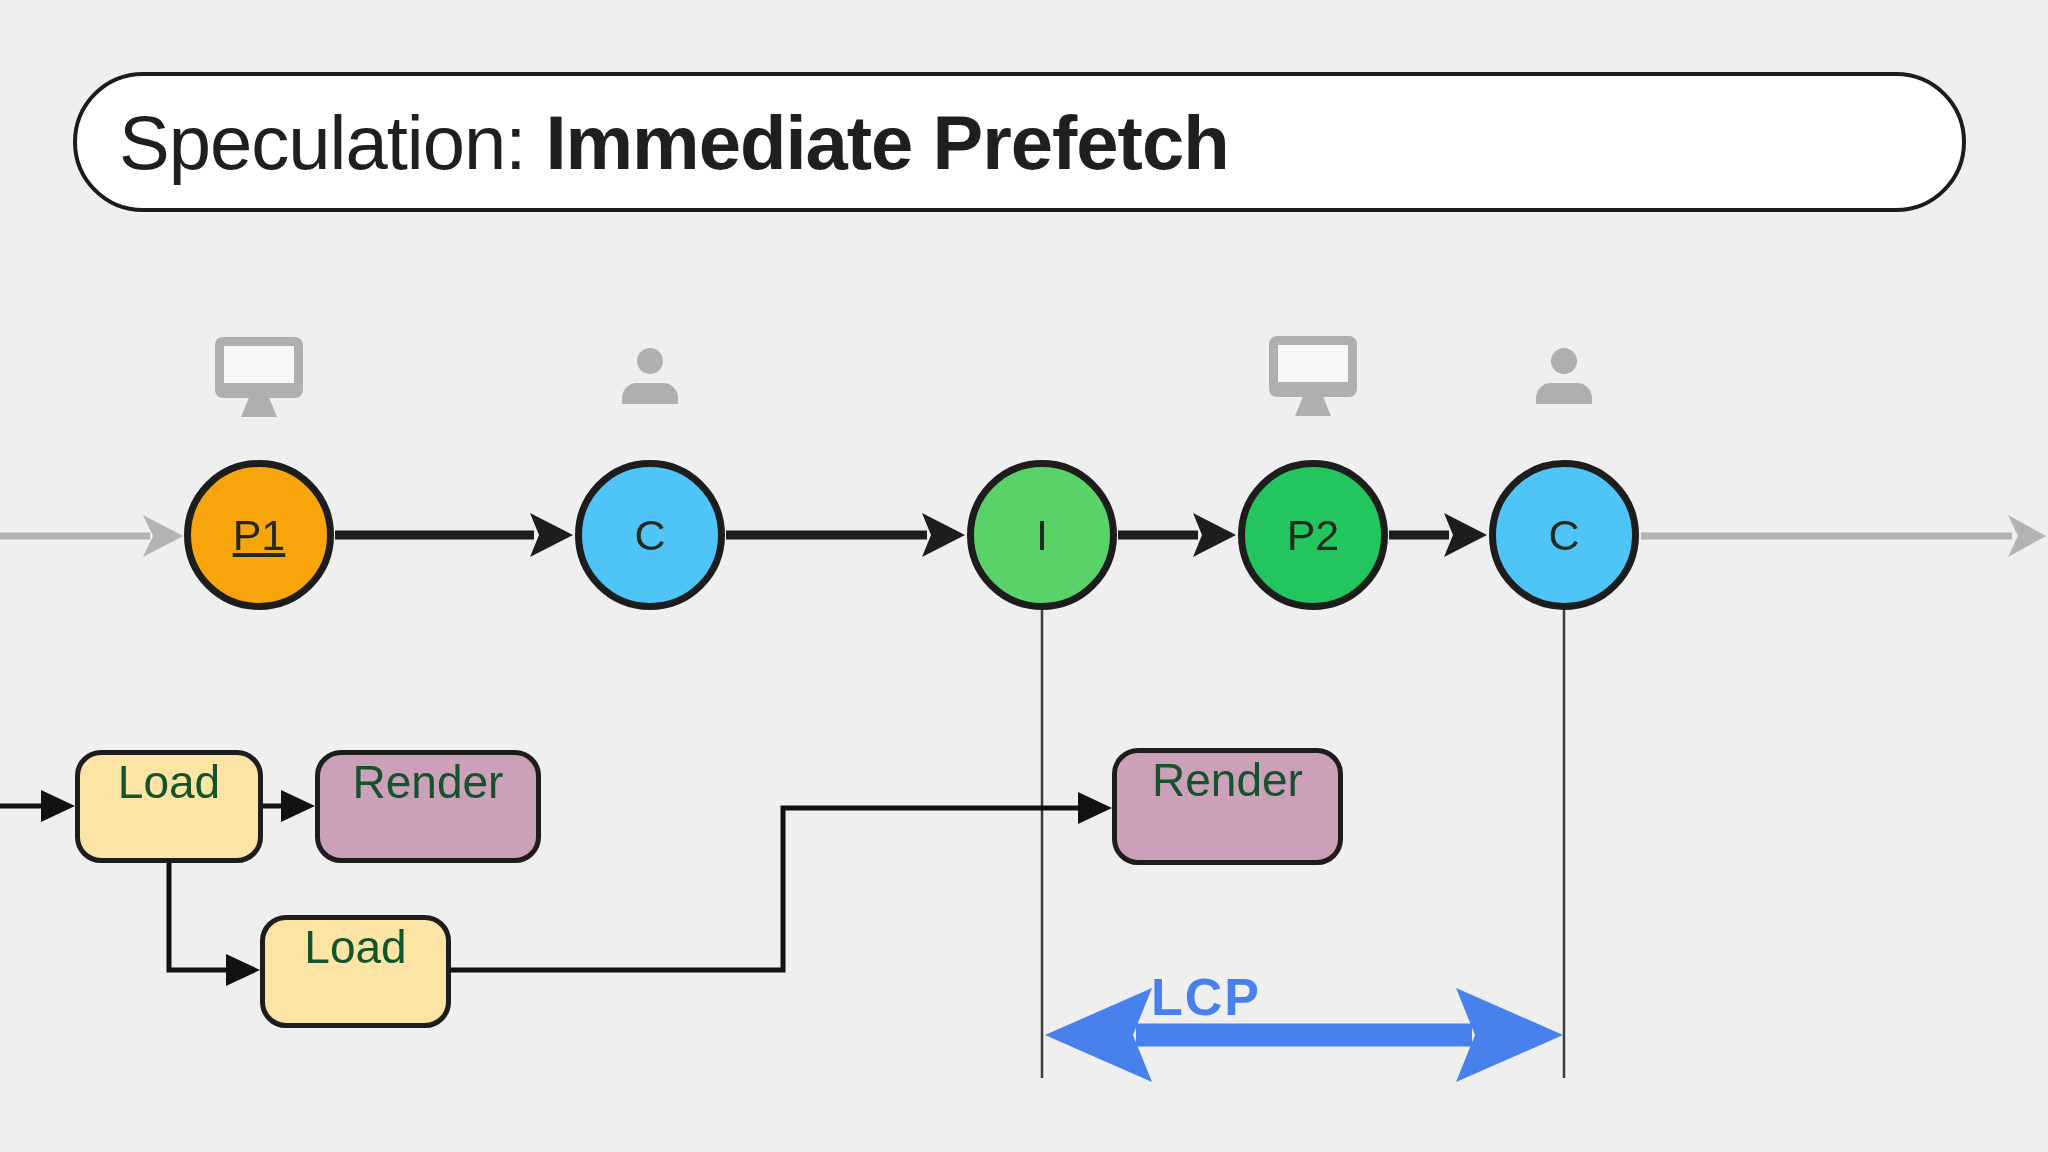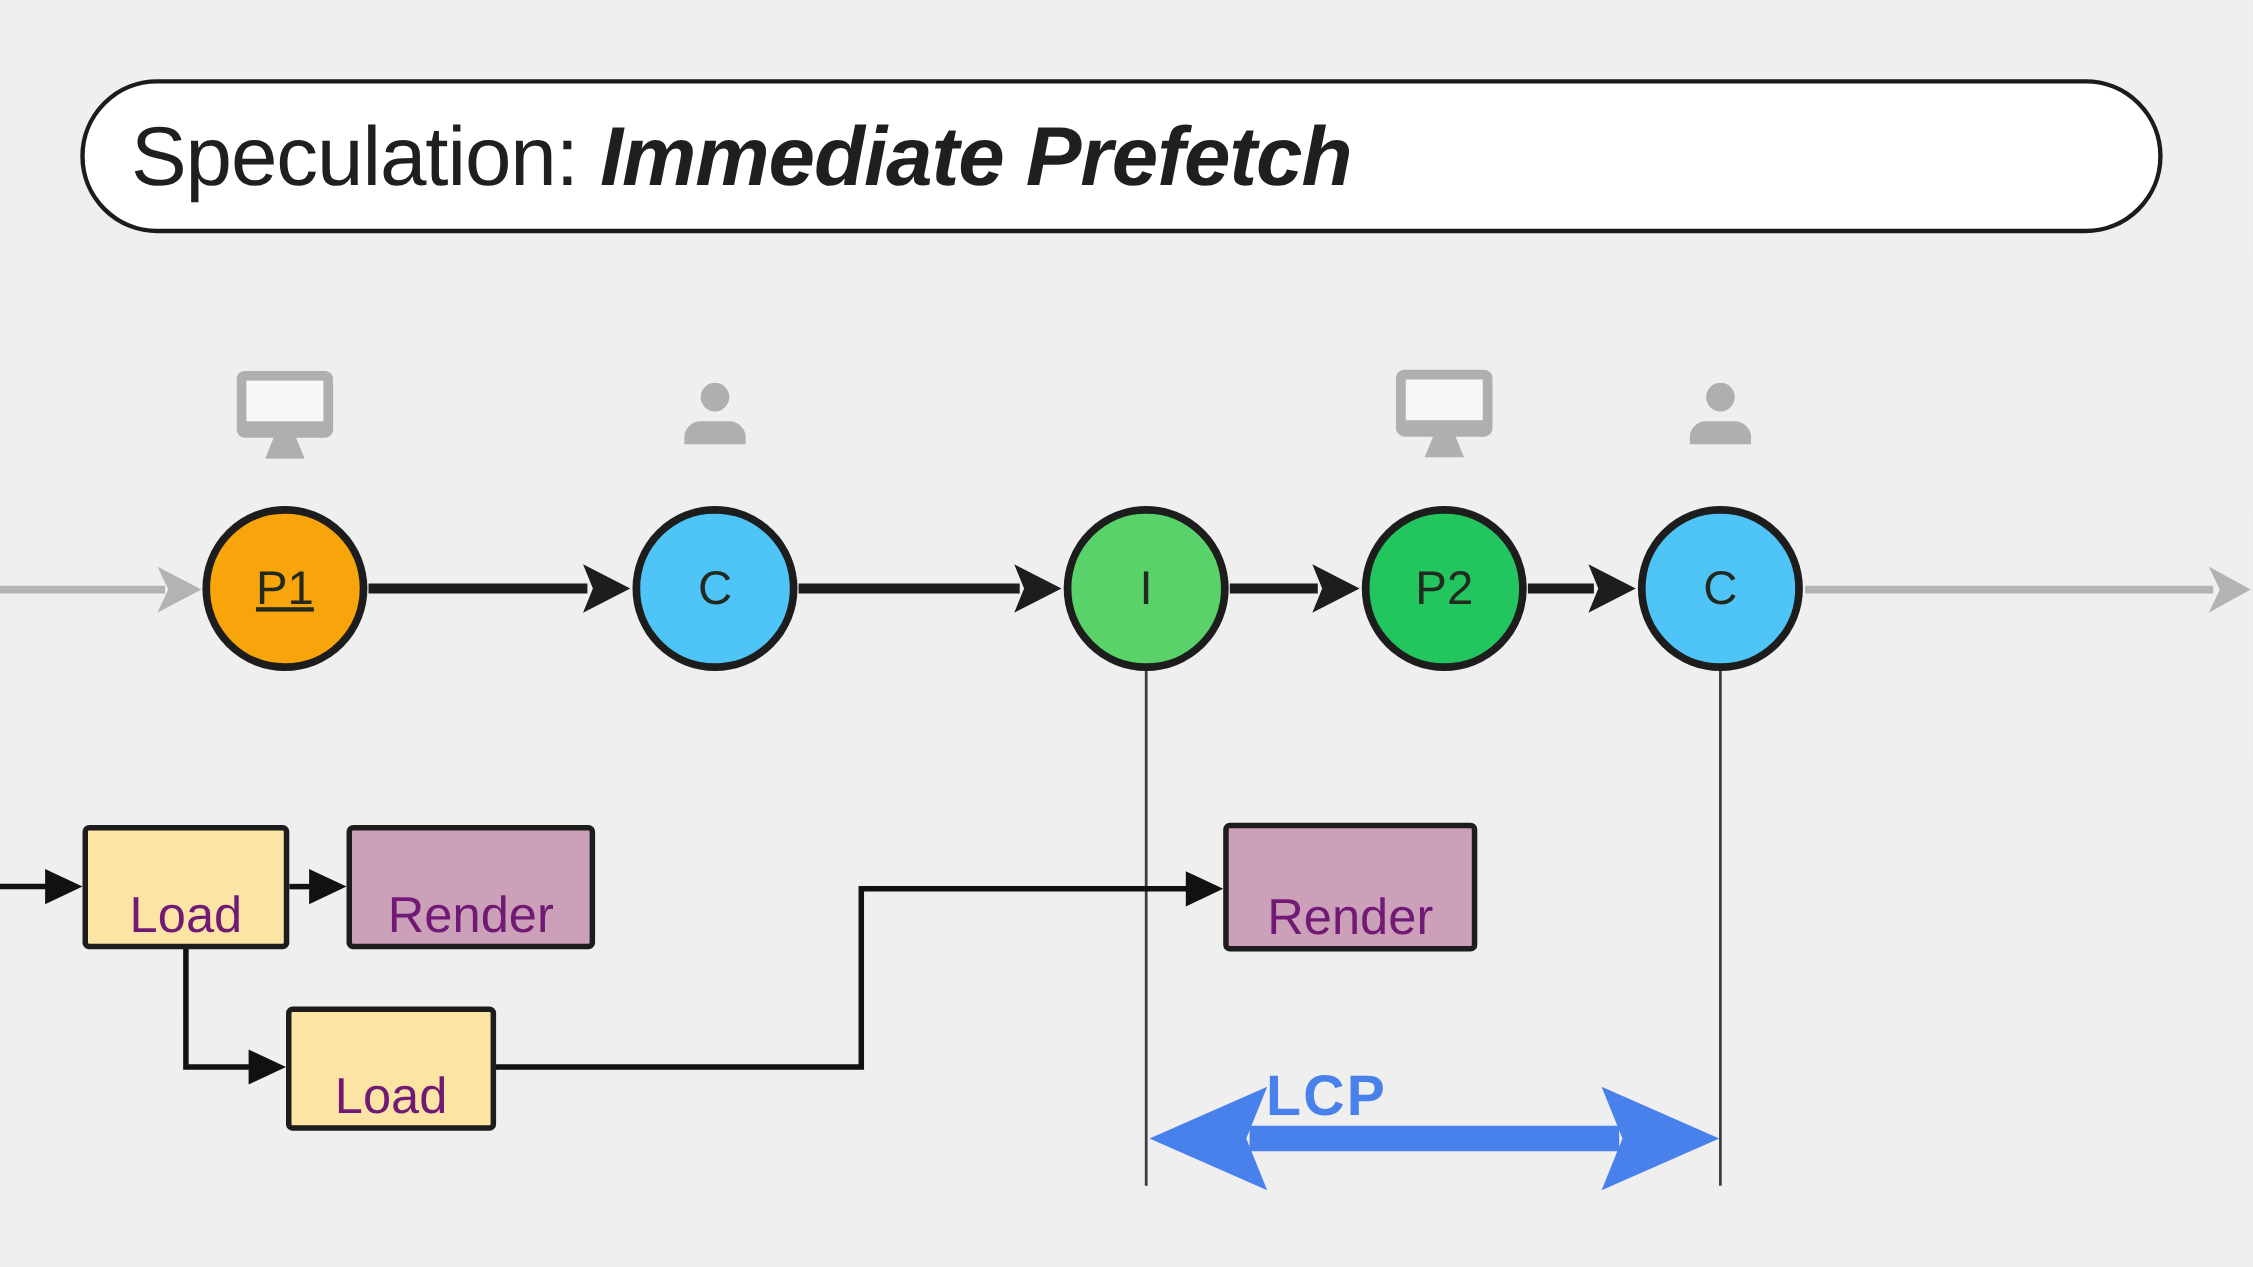--- a/index.html
+++ b/index.html
@@ -10,40 +10,40 @@
   }
   .wires{position:absolute;left:0;top:0;width:2048px;height:1152px;}
 
   
   .title-pill{
     position:absolute;left:73px;top:72px;width:1893px;height:140px;
     box-sizing:border-box;background:#FFFFFF;border:4px solid #1C1C1C;
     border-radius:70px;display:flex;align-items:center;padding-left:42px;
     color:#1F1F1F;font-size:76px;letter-spacing:-1px;white-space:pre;
   }
-  .title-pill .em{font-weight:700;font-style:italic;}
+  .title-pill .em{font-weight:700;}
 
   
   .node{
     position:absolute;top:460px;width:150px;height:150px;box-sizing:border-box;
     border:7px solid #1D1D1D;border-radius:50%;
     display:flex;align-items:center;justify-content:center;
     font-size:43px;color:#22291F;
   }
   .node-p1{left:184px;}
   .node-c1{left:575px;}
   .node-i{left:967px;}
   .node-p2{left:1238px;}
   .node-c2{left:1489px;}
 
   
   .fbox{
     position:absolute;box-sizing:border-box;border:5px solid #1D1D1D;
-    border-radius:6px;display:flex;align-items:flex-end;justify-content:center;
-    font-size:46px;color:#701a75;
+    border-radius:26px;display:flex;align-items:flex-start;justify-content:center;
+    font-size:46px;color:#14532d;
   }
   .fbox-load1{left:75px;top:750px;width:188px;height:113px;}
   .fbox-render1{left:315px;top:750px;width:226px;height:113px;}
   .fbox-load2{left:260px;top:915px;width:191px;height:113px;}
   .fbox-render2{left:1112px;top:748px;width:231px;height:117px;}
 
   
   .lcp-label{
     position:absolute;left:1151px;top:967px;width:300px;text-align:left;
     font-size:52px;font-weight:700;letter-spacing:2px;

